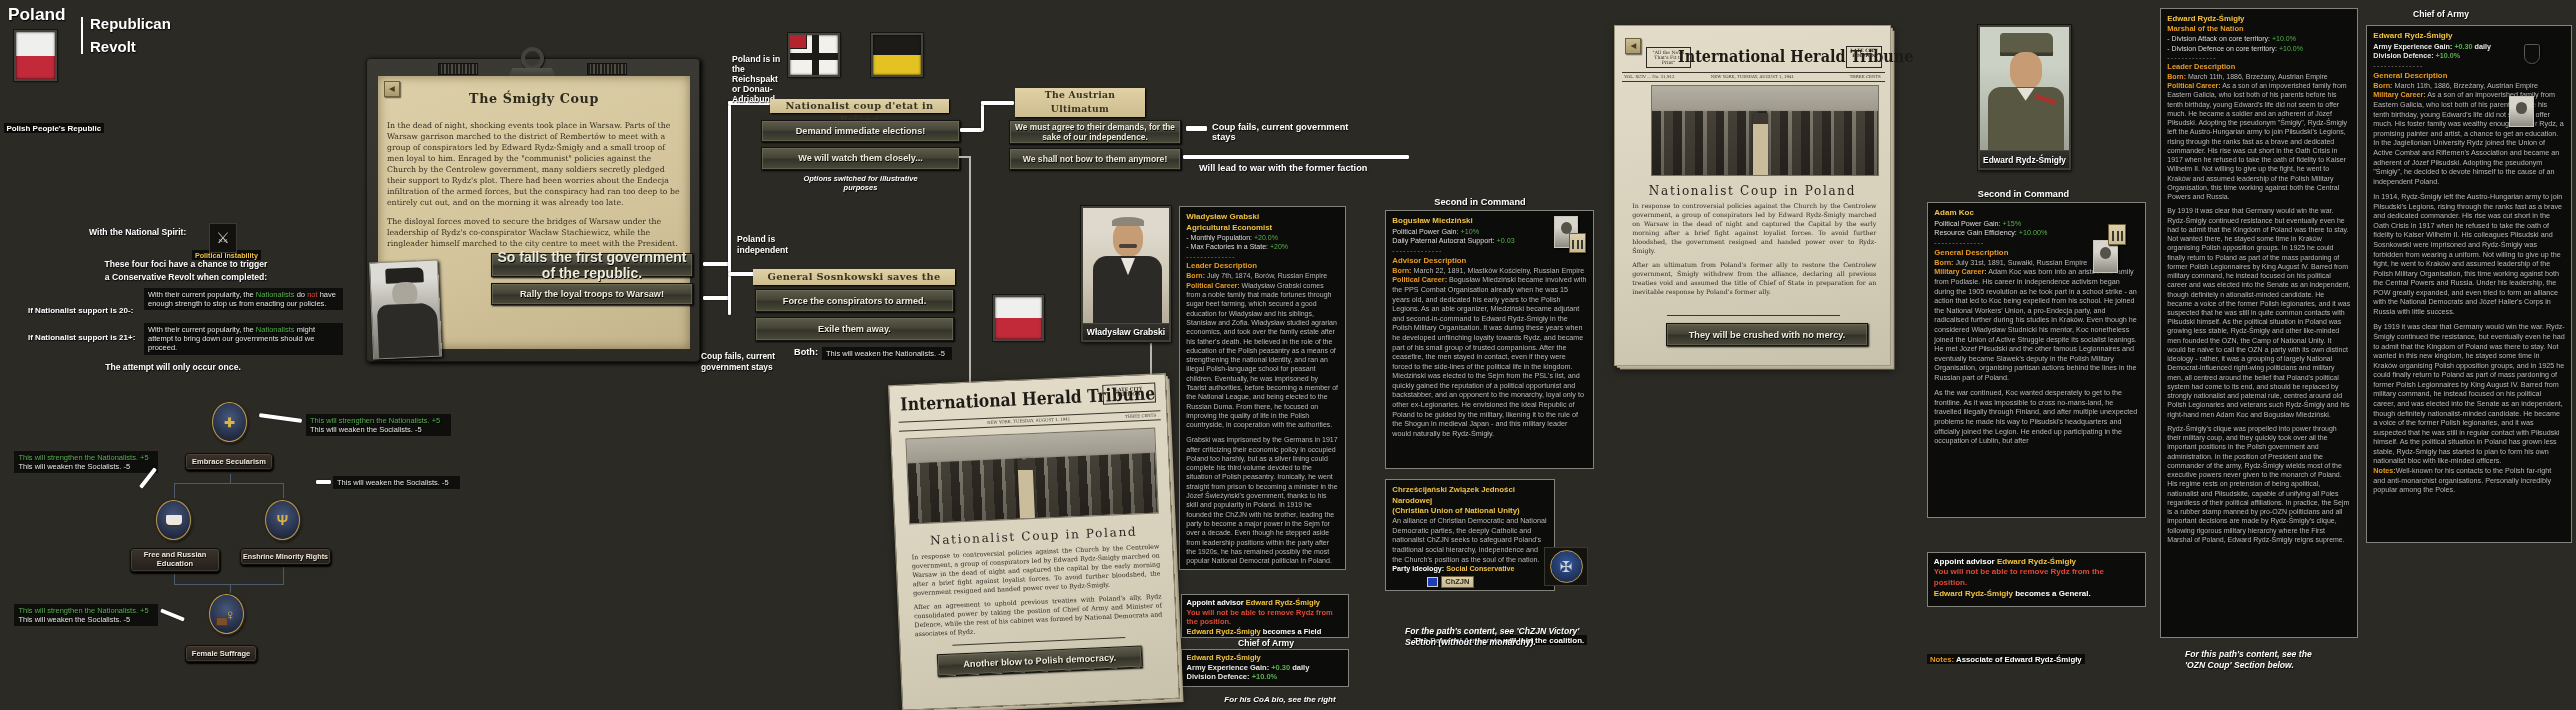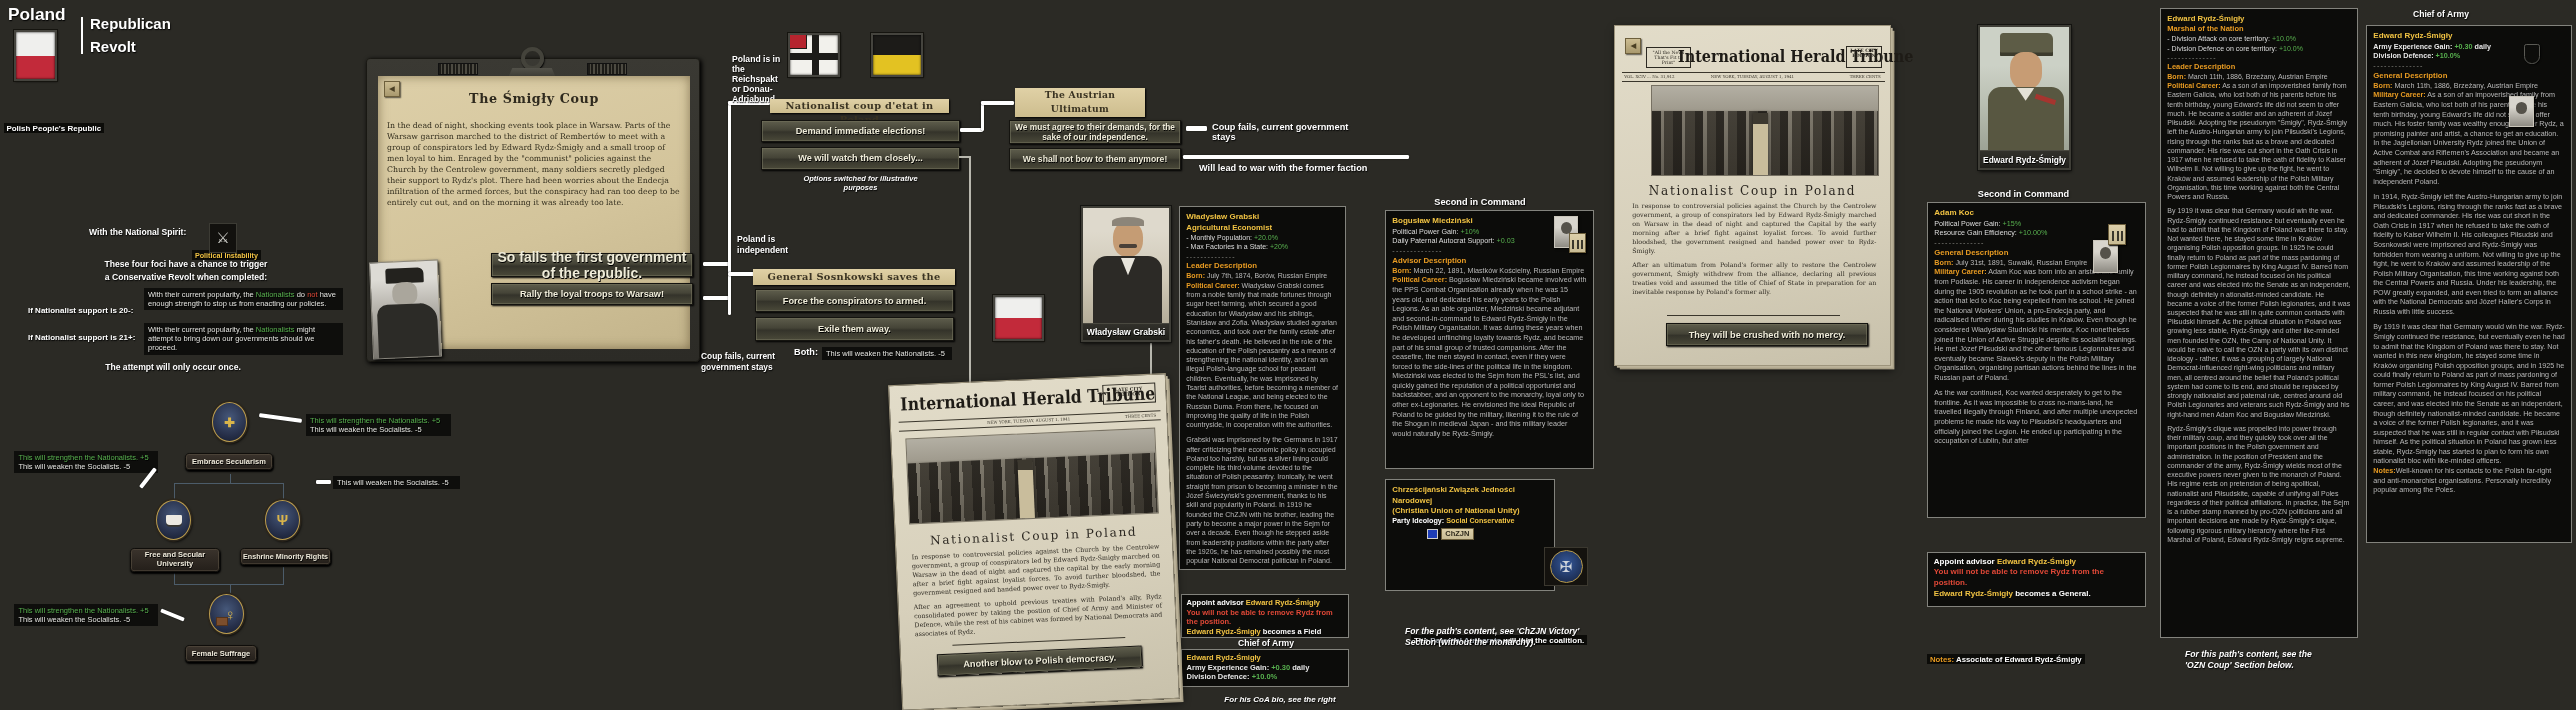--- a/index.html
+++ b/index.html
@@ -91,21 +91,21 @@
 <div class="fconn" style="left:230px;top:585px;width:1.2px;height:8.6px;"></div>
 
 <div class="abs focus-medal" style="left:212px;top:402px;width:35px;height:40px;">
     <span style="color:#d9b44a;font-size:12.7px;font-weight:bold;">✚</span>
   </div>
 <div class="abs plaque" style="left:185px;top:453px;width:88px;height:17.3px;font-size:7.5px;">Embrace Secularism</div>
 
 <div class="abs focus-medal" style="left:156px;top:500px;width:35px;height:40px;">
     <span style="width:16px;height:9.2px;background:linear-gradient(90deg,#ece9e2 47%,#6f6c64 50%,#ece9e2 53%);border-radius:1.2px 1.2px 4px 4px;box-shadow:0 1.7px 0 #3a3831;"></span>
   </div>
-<div class="abs plaque" style="left:130px;top:548px;width:90px;height:24px;font-size:7.5px;line-height:1.15;">Free and Secular University</div>
+<div class="abs plaque" style="left:130px;top:548px;width:90px;height:24px;font-size:7.5px;line-height:1.15;">Free and Russian Education</div>
 
 <div class="abs focus-medal" style="left:265px;top:500px;width:35px;height:40px;">
     <span style="color:#d9b44a;font-size:14px;font-weight:bold;">Ψ</span>
   </div>
 <div class="abs plaque" style="left:240px;top:548px;width:91px;height:17.3px;font-size:7.2px;">Enshrine Minority Rights</div>
 
 <div class="abs focus-medal" style="left:209px;top:594px;width:35px;height:40px;">
     <span style="position:absolute;left:5.8px;bottom:7px;width:10.4px;height:7.5px;background:#7c4e2c;border:0.6px solid #53331c;"></span>
     <span style="color:#d9b44a;font-size:15px;font-weight:bold;position:relative;left:3.5px;">♀</span>
   </div>
@@ -135,20 +135,21 @@
 <div class="abs ribbed" style="left:587px;top:63px;width:40px;height:11.5px;"></div>
 <div class="abs" style="left:521px;top:47px;width:23px;height:23px;border:4.6px solid #44433b;border-radius:50%;background:transparent;box-shadow:0.6px 1.2px 1.7px #000;"></div>
 <div class="abs" style="left:506px;top:68px;width:52px;height:15px;background:linear-gradient(180deg,#53524a,#2c2b25);clip-path:polygon(12% 0,88% 0,100% 100%,0 100%);box-shadow:0.6px 1.2px 1.7px #000;"></div>
 <div class="abs evpaper" style="left:378px;top:76px;width:312px;height:273px;"></div>
 <div class="abs backbtn" style="left:384px;top:81px;width:16px;height:15.6px;">
     <span>◀</span>
   </div>
 <div class="abs evtitle ctr" style="left:378px;top:91px;width:312px;font-size:12.7px;">The Śmigły Coup</div>
 <div class="abs evbody" style="left:387px;top:120px;width:295px;">
   <p>In the dead of night, shocking events took place in Warsaw. Parts of the Warsaw garrison marched to the district of Rembertów to meet with a group of conspirators led by Edward Rydz-Śmigły and a small troop of men loyal to him. Enraged by the "communist" policies against the Church by the Centrolew government, many soldiers secretly pledged their support to Rydz's plot. There had been worries about the Endecja infiltration of the armed forces, but the conspiracy had ran too deep to be entirely cut out, and on the morning it was already too late.</p>
+  <p>The disloyal forces moved to secure the bridges of Warsaw under the leadership of Rydz's co-conspirator Wacław Stachiewicz, while the ringleader himself marched to the city centre to meet with the President.</p>
 </div>
 <div class="abs" style="left:371px;top:261px;width:69px;height:97px;background:linear-gradient(180deg,#dddbd5 0 18%,#b9b6af 45%,#77746d 100%);border:1.2px solid #8b887f;box-shadow:1.2px 1.7px 3.5px #000;transform:rotate(-2.5deg);overflow:hidden;">
   <span class="abs" style="left:15px;top:5.8px;width:38px;height:15px;background:#23221e;border-radius:2.3px 5.8px 1.2px 1.2px;"></span>
   <span class="abs" style="left:21px;top:19.6px;width:25px;height:23px;background:#aaa69c;border-radius:40%;"></span>
   <span class="abs" style="left:4.6px;top:42px;width:60px;height:55px;background:#2c2b27;border-radius:10.4px 17.3px 0 0;"></span>
 </div>
 <div class="abs optbtn" style="left:491px;top:253px;width:202px;height:24px;font-size:14px;">So falls the first government of the republic.</div>
 <div class="abs optbtn" style="left:491px;top:283px;width:202px;height:22px;font-size:9.2px;">Rally the loyal troops to Warsaw!</div>
 
 <div class="wline" style="left:703px;top:262px;width:27px;height:4px;"></div>
@@ -278,20 +279,21 @@
   <p style="margin:0;"><span class="orange">Political Career:</span><span> Bogusław Miedziński became involved with the PPS Combat Organisation already when he was 15 years old, and dedicated his early years to the Polish Legions. As an able organizer, Miedziński became adjutant and second-in-command to Edward Rydz-Śmigły in the Polish Military Organisation. It was during these years when he developed unflinching loyalty towards Rydz, and became part of his small group of trusted companions. After the ceasefire, the men stayed in contact, even if they were forced to the side-lines of the political life in the kingdom. Miedziński was elected to the Sejm from the PSL's list, and quickly gained the reputation of a political opportunist and backstabber, and an opponent to the monarchy, loyal only to other ex-Legionaries. He envisioned the ideal Republic of Poland to be guided by the military, likening it to the rule of the Shogun in medieval Japan - and this military leader would naturally be Rydz-Śmigły.</span></p>
 </div>
 <div class="abs minipic" style="left:1554px;top:216px;width:24px;height:32px;"></div>
 <div class="abs" style="left:1569px;top:233px;width:17.3px;height:19.6px;background:linear-gradient(#dccfa9,#c9bc95);border:0.6px solid #6d5f3c;box-shadow:0.6px 0.6px 1.2px #000;">
     <span class="abs" style="left:2.3px;bottom:2.3px;width:12px;height:9.2px;background:repeating-linear-gradient(90deg,#3a372c 0 2.3px,transparent 2.3px 4.6px);"></span>
   </div>
 
 <div class="abs infobox" style="left:1385px;top:479px;width:170px;height:112px;font-size:7.2px;">
   <div class="gold" style="font-size:7.8px;">Chrześcijański Związek Jedności Narodowej</div>
   <div class="gold" style="font-size:7.8px;">(Christian Union of National Unity)</div>
+  <div>An alliance of Christian Democratic and National Democratic parties, the deeply Catholic and nationalist ChZJN seeks to safeguard Poland's traditional social hierarchy, independence and the Church's position as the soul of the nation.</div>
   <div><span class="b" style="color:#fff;">Party Ideology: </span><span class="gold">Social Conservative</span></div>
   <div style="margin-top:2.3px;margin-left:35px;display:flex;align-items:center;gap:2.9px;">
     <span style="width:8.6px;height:8.6px;background:#1d3db8;border:1.2px solid #cfcfcf;display:inline-block;"></span>
     <span style="background:linear-gradient(#dccfa9,#c9bc95);border:0.6px solid #6d5f3c;color:#2f2a1c;font-weight:bold;font-size:7.5px;padding:0 3.5px;">ChZJN</span>
   </div>
 </div>
 <div class="abs" style="left:1544px;top:547px;width:44px;height:39px;background:#14120e;border:0.6px solid #3b382f;display:flex;align-items:center;justify-content:center;">
     <span style="width:31px;height:31px;border-radius:50%;background:radial-gradient(circle at 50% 40%,#35589a,#14203c);border:1.7px double #b99c4e;display:flex;align-items:center;justify-content:center;color:#cfd4da;font-size:15px;">✠</span>
   </div>
 <div class="abs chip" style="left:1411px;top:594px;font-size:8px;"><span>The </span><span class="silver">Paternal Autocrats</span><span> will join the coalition.</span></div>

